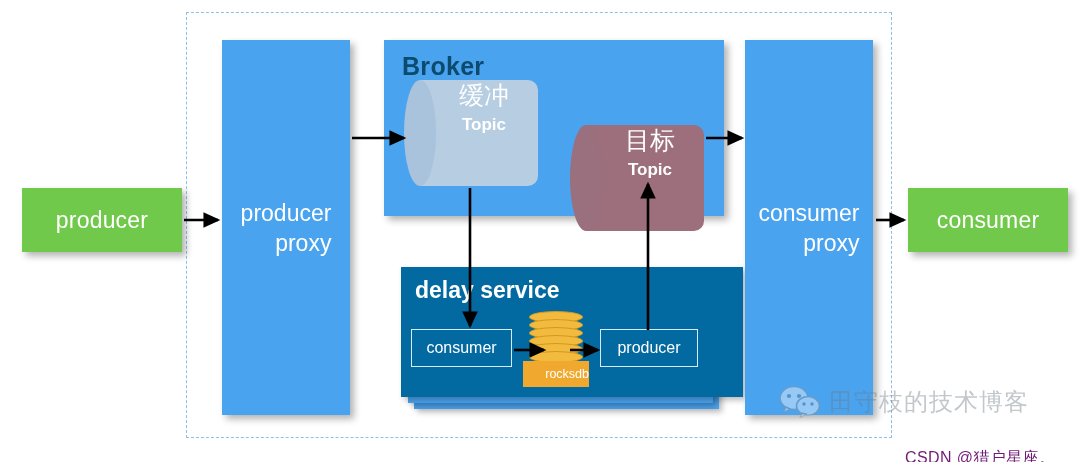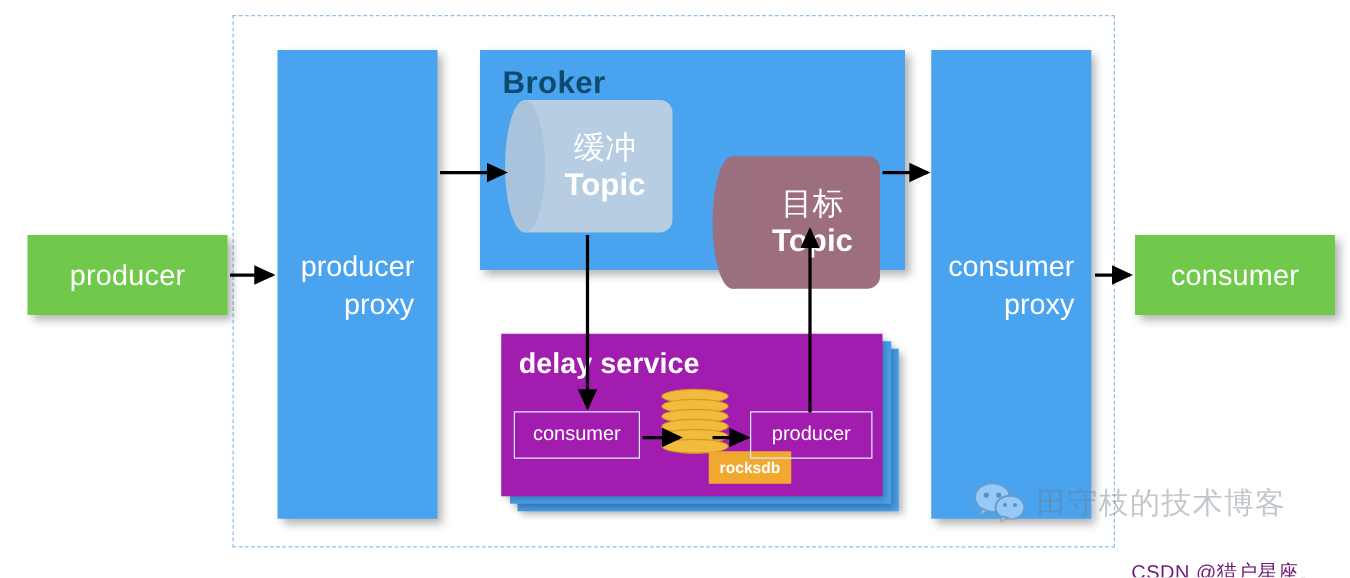--- a/index.html
+++ b/index.html
@@ -104,47 +104,46 @@
   }
   .cyl-label {
     position: absolute;
     left: 26px;
     top: 0;
     width: 108px;
     height: 106px;
     display: flex;
     flex-direction: column;
     align-items: center;
-    justify-content: center;
     color: #ffffff;
     line-height: 30px;
   }
   .cyl-label .cn { font-size: 25px; }
-  .cyl-label .en { font-size: 25px; font-weight: bold; }
+  .cyl-label .en { font-size: 17px; font-weight: bold; }
 
   #buffer-topic { left: 404px; }
   #buffer-topic .cyl-body { background: #b6cde2; }
   #buffer-topic .cyl-cap  { background: #a9c3dc; }
 
   #target-topic { left: 570px; margin-top: 45px; }
   #target-topic .cyl-body { background: #9d6e7c; }
   #target-topic .cyl-cap  { background: #9a6f7e; }
 
   
   .stack-shadow {
     position: absolute;
     background: #4aa3ef;
     box-shadow: 3px 3px 6px rgba(0,0,0,0.28);
   }
   #delay-stack3 { left: 414px; top: 279px; width: 305px; height: 130px; }
   #delay-stack2 { left: 408px; top: 273px; width: 305px; height: 130px; }
   #delay-service {
     position: absolute;
-    left: 401px; top: 267px; width: 305px; height: 130px;
-    background: #a21caf;
+    left: 401px; top: 267px; width: 342px; height: 130px;
+    background: #0369a1;
     box-shadow: 3px 3px 6px rgba(0,0,0,0.28);
   }
   #delay-service .title {
     position: absolute;
     left: 14px; top: 10px;
     font-size: 23px;
     font-weight: bold;
     color: #ffffff;
   }
   .inner-box {
@@ -188,25 +187,24 @@
   }
   #rocksdb-label {
     position: absolute;
     left: 0;
     top: 50px;
     width: 66px;
     height: 26px;
     background: #f0a92e;
     color: #ffffff;
     font-size: 12.5px;
-    font-weight: bold;
-    display: flex;
-    align-items: center;
-    justify-content: center;
-    margin-left: 44px;
+    font-weight: normal;
+    display: flex;
+    align-items: center;
+    justify-content: flex-end;
   }
 
   
   .arrow-svg {
     position: absolute;
     left: 0; top: 0;
     width: 1080px; height: 462px;
     pointer-events: none;
   }
 

